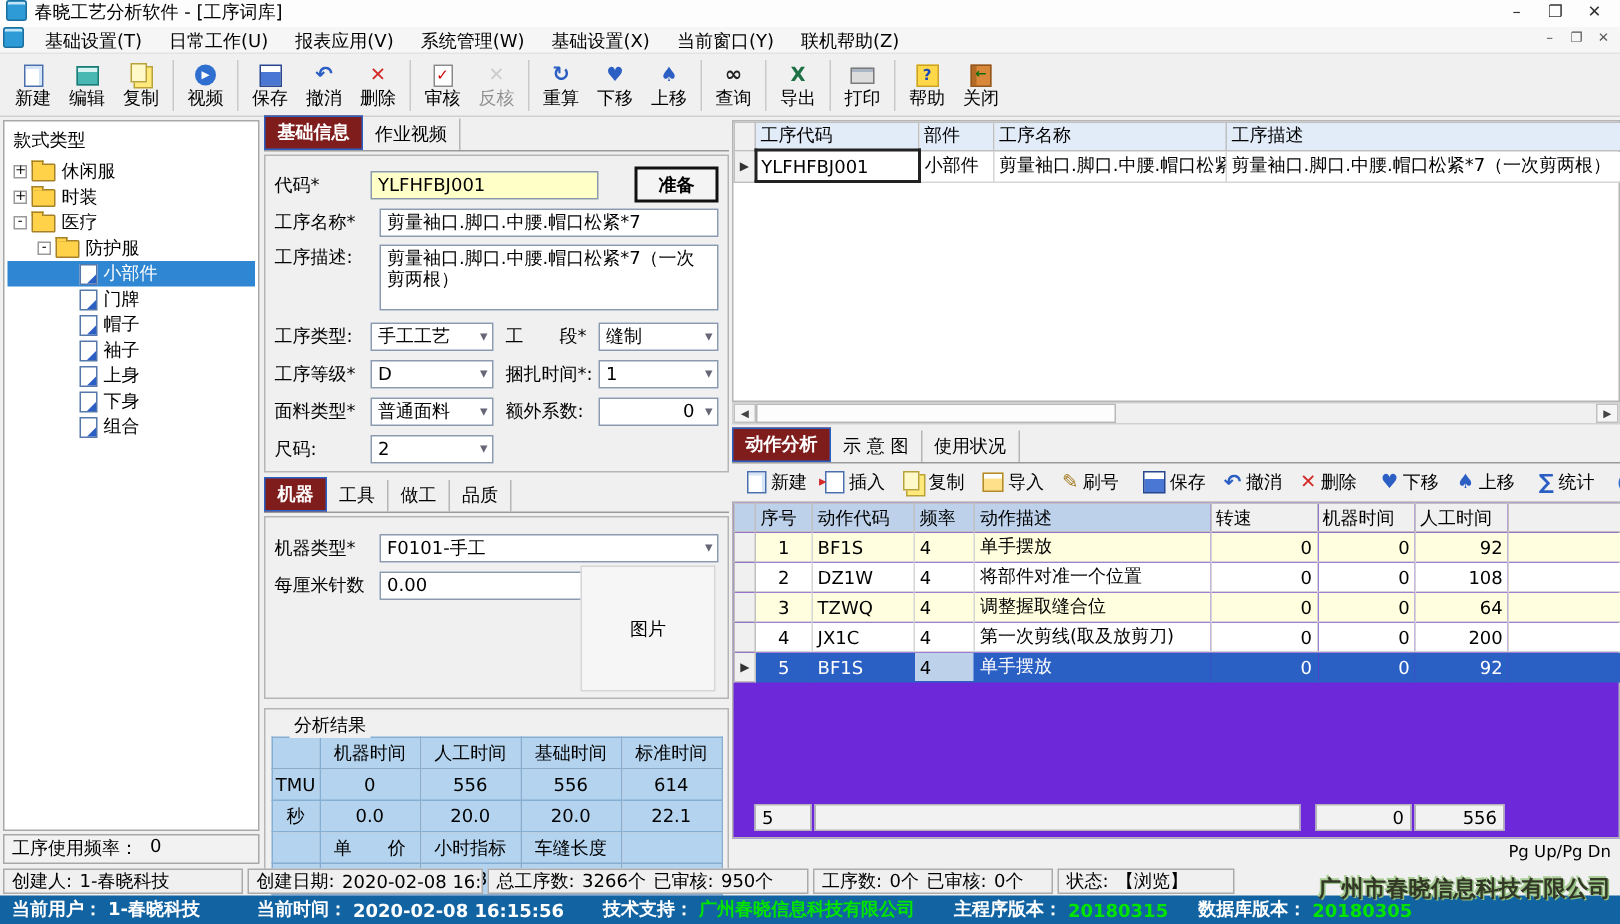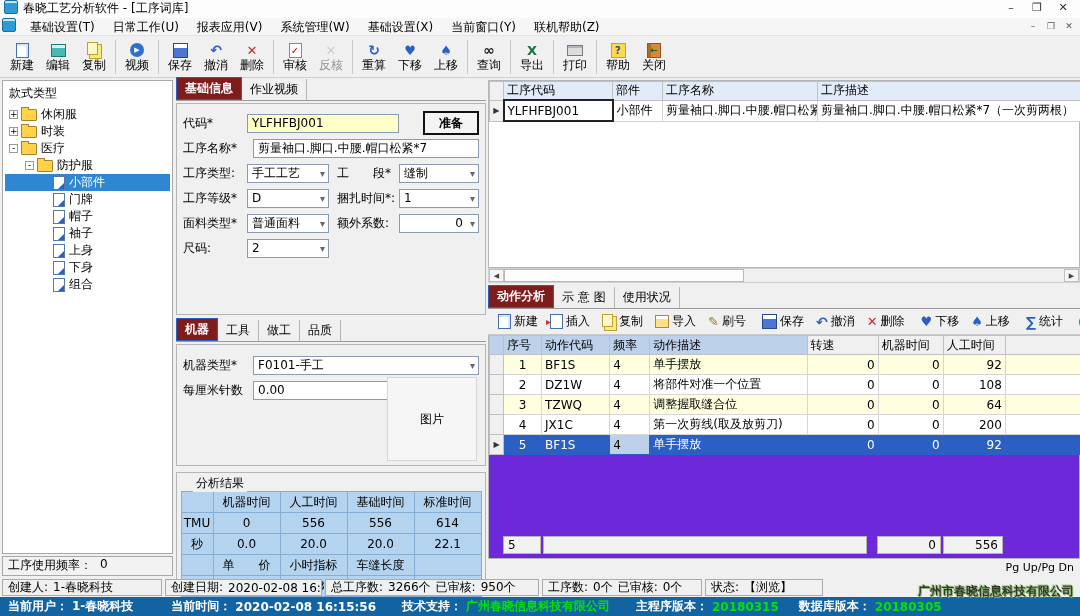--- a/index.html
+++ b/index.html
@@ -100,21 +100,21 @@
   
   #mtoolbar{display:flex;align-items:center;height:25px;border-bottom:1px solid #c9c9c9;padding-left:4px}
   .mbtn{display:flex;align-items:center;gap:3px;padding:0 6px;height:22px;white-space:nowrap}
   .msep{width:1px;height:18px;background:#c9c9c9;margin:0 2px}
   .sumcell{position:absolute;border:1px solid #b5b5b5;background:#f2f2f2;height:18px;box-sizing:border-box;display:flex;align-items:center;padding:0 4px}
   
   #statusbar{left:0;top:578px;width:1080px;height:19px;display:flex;gap:3px;padding:1px 2px;box-sizing:border-box}
   .sseg{border:1px solid #ababab;background:#f0f0f0;display:flex;align-items:center;gap:5px;padding:0 5px;box-sizing:border-box;white-space:nowrap;overflow:hidden}
   #bottombar{left:0;top:597px;width:1080px;height:19px;background:#1263a2;color:#fff;display:flex;align-items:center;padding:0 8px;box-sizing:border-box;font-weight:bold;white-space:nowrap}
   #bottombar .grn{color:#00e400}
-  .wmark{position:absolute;right:6px;top:583px;font-size:12px;font-weight:bold;color:#333826;text-shadow:1px 1px 0 #8dbb7a,-1px -1px 0 #aacf96;z-index:5}
+  .wmark{position:absolute;right:6px;top:583px;font-size:15px;font-weight:bold;color:#333826;text-shadow:1px 1px 0 #8dbb7a,-1px -1px 0 #aacf96;z-index:5}
 </style>
 </head>
 <body>
 
 <div id="titlebar" class="abs">
   <span class="appicon"></span>
   <span>春晓工艺分析软件 - [工序词库]</span>
   <span class="wbtns">
     <span class="wbtn">–</span>
     <span class="wbtn">❐</span>
@@ -299,20 +299,24 @@
 
   <div class="gbox" style="margin-top:2px;height:212px">
     <div class="frow" style="margin-top:9px">
       <span class="flabel" style="width:64px">代码*</span>
       <span class="tinput yellow" style="width:152px">YLFHFBJ001</span>
       <span class="readybtn">准备</span>
     </div>
     <div class="frow">
       <span class="flabel" style="width:70px">工序名称*</span>
       <span class="tinput" style="flex:1">剪量袖口.脚口.中腰.帽口松紧*7</span>
+    </div>
+    <div class="frow" style="height:46px;align-items:flex-start">
+      <span class="flabel" style="width:70px">工序描述:</span>
+      <span class="tarea" style="flex:1">剪量袖口.脚口.中腰.帽口松紧*7（一次剪两根）</span>
     </div>
     <div class="frow">
       <span class="flabel" style="width:64px">工序类型:</span>
       <span class="combo" style="width:82px">手工工艺</span>
       <span class="flabel" style="width:62px;margin-left:8px">工　　段*</span>
       <span class="combo" style="flex:1">缝制</span>
     </div>
     <div class="frow">
       <span class="flabel" style="width:64px">工序等级*</span>
       <span class="combo" style="width:82px">D</span>

